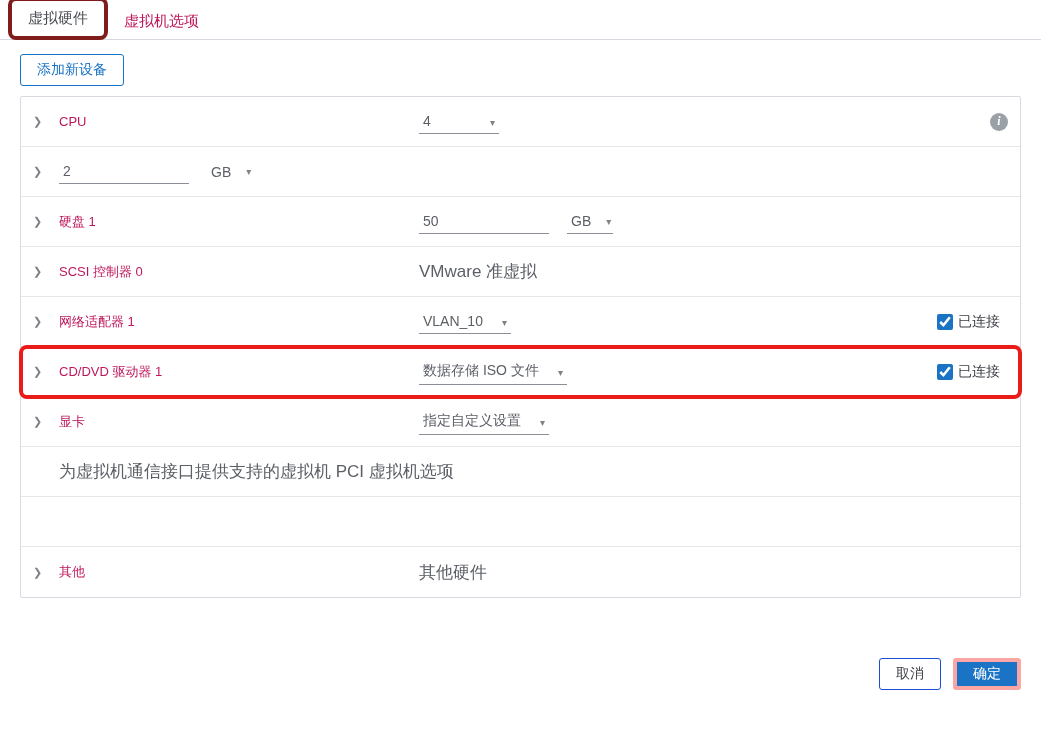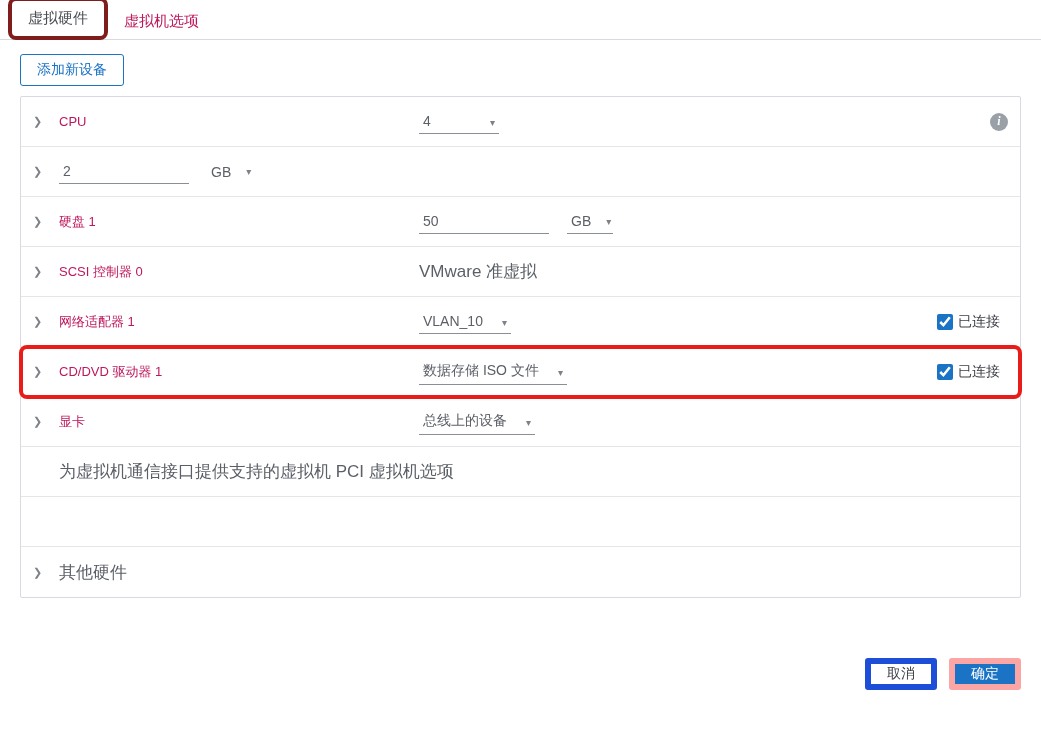--- a/index.html
+++ b/index.html
@@ -52,26 +52,26 @@
     font-size: 14px;
     cursor: pointer;
     user-select: none;
   }
   .btn-outline {
     border: 1px solid #1a73c4;
     color: #1a73c4;
     background: #fff;
   }
   .btn-primary {
-    border: 6px solid #fca5a5;
+    border: 4px solid #fca5a5;
     background: #1a73c4;
     color: #fff;
   }
   .btn-secondary {
-    border: 6px solid #1d4ed8;
+    border: 1px solid #1d4ed8;
     background: #fff;
     color: #3b3e44;
   }
   
   .panel {
     margin: 0 20px 20px 20px;
     border: 1px solid #d7dae0;
     border-radius: 2px;
   }
   .row {
@@ -266,39 +266,40 @@
         <input type="checkbox" checked="" style="">
         <span>已连接</span>
       </div>
     </div>
 
     <div class="row">
       <span class="chev">❯</span>
       <span class="label">显卡</span>
       <div class="value">
         <div class="uline" style="min-width:auto">
-          <span>总线上的设备</span>
+          <span>指定自定义设置</span>
           <span class="caret">▾</span>
         </div>
       </div>
     </div>
 
     <div class="row">
       <span class="chev" style="visibility:hidden">❯</span>
       <div class="value">
         <span class="plain-val">为虚拟机通信接口提供支持的虚拟机 PCI 虚拟机选项</span>
       </div>
     </div>
 
     <div class="row">
       <span class="chev" style="visibility:hidden">❯</span>
     </div>
 
     <div class="row">
       <span class="chev">❯</span>
+      <span class="label">其他</span>
       <div class="value">
         <span class="plain-val">其他硬件</span>
       </div>
     </div>
 
   </div>
 
   <div class="footer">
     <div class="btn btn-secondary">
       <span>取消</span>

